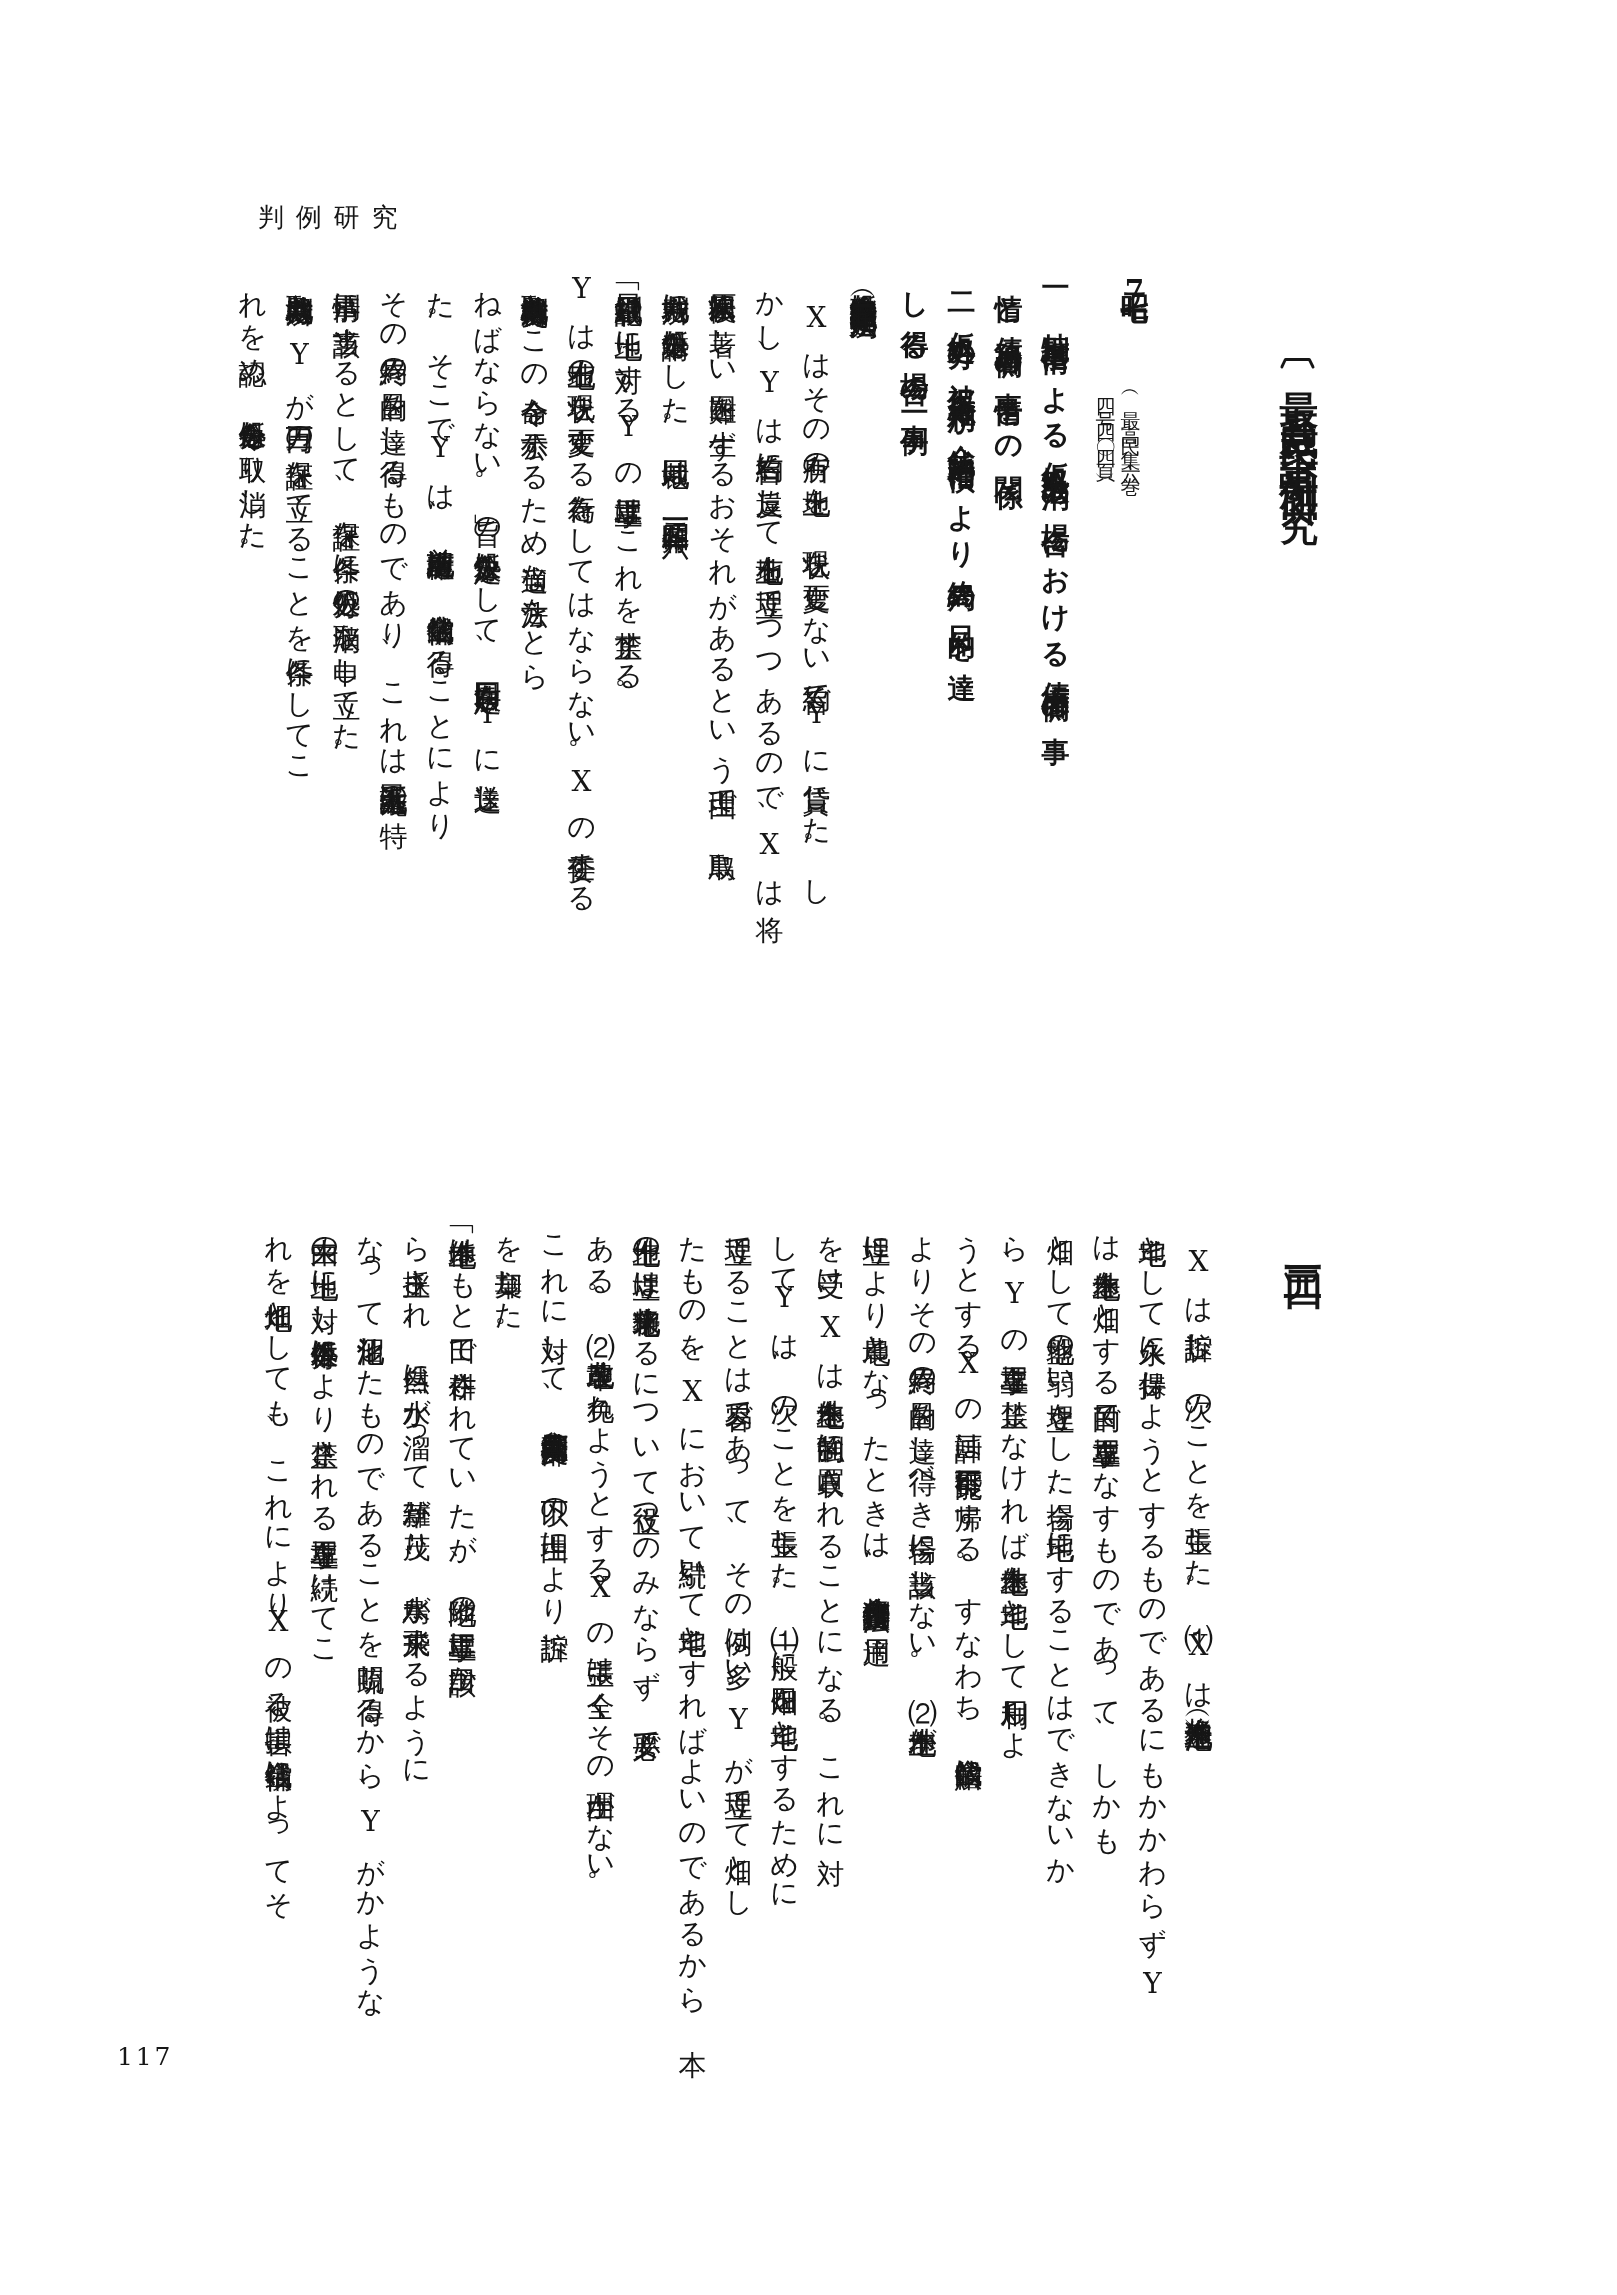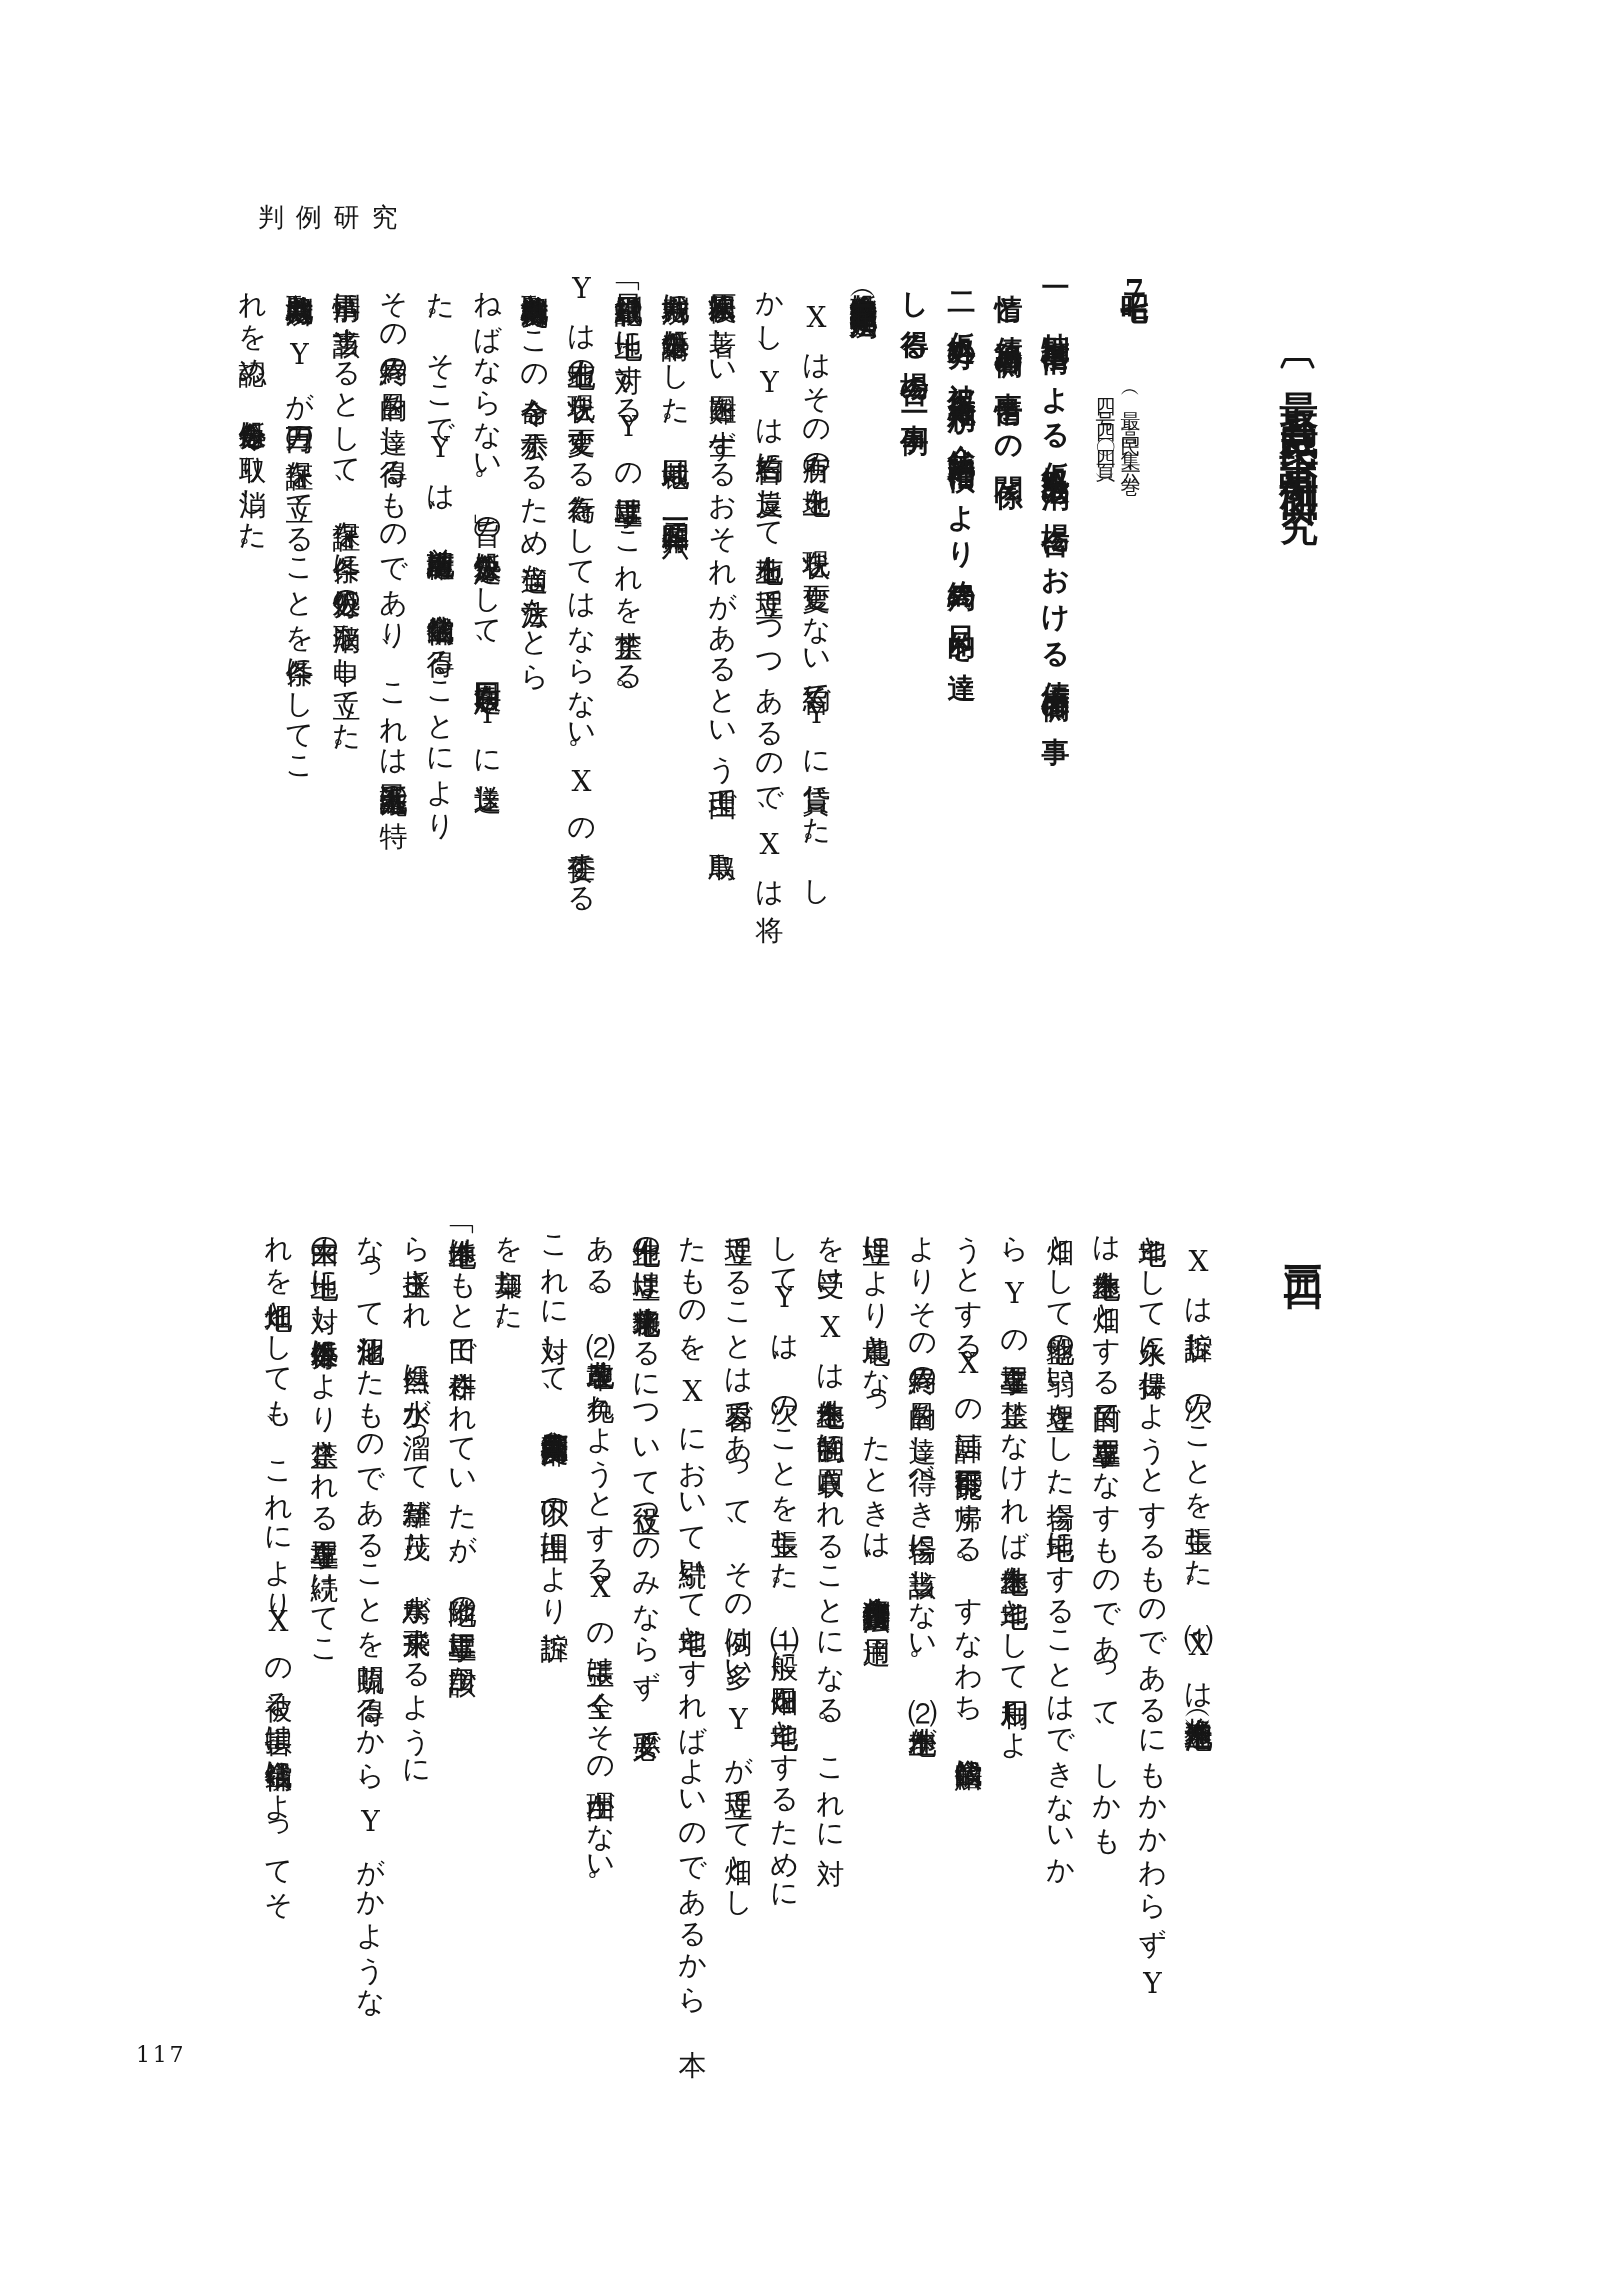--- a/index.html
+++ b/index.html
@@ -63,21 +63,21 @@
     font-size:28px; line-height:47px; letter-spacing:0.7px;
   }
   .appeal {
     left:255px; top:1216px;
     height:927px;
     font-size:28px; line-height:46px; letter-spacing:0.7px;
   }
   .page-number {
     position:absolute;
     left:117px; top:2042px;
-    font-size:22px; letter-spacing:2.8px;margin-left:19px;
+    font-size:25px; letter-spacing:2.8px;
   }
 </style>
 </head>
 <body>
 
 <div class="page">
 
   <div class="running-head">判例研究</div>
 
   <div class="vtext series-title-main">︹最高裁民訴事例研究</div>

